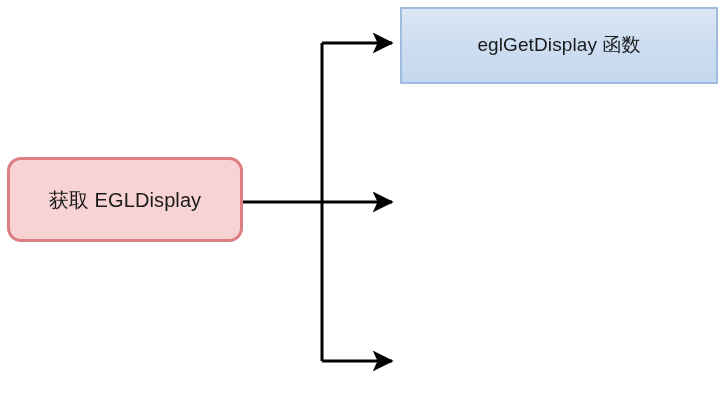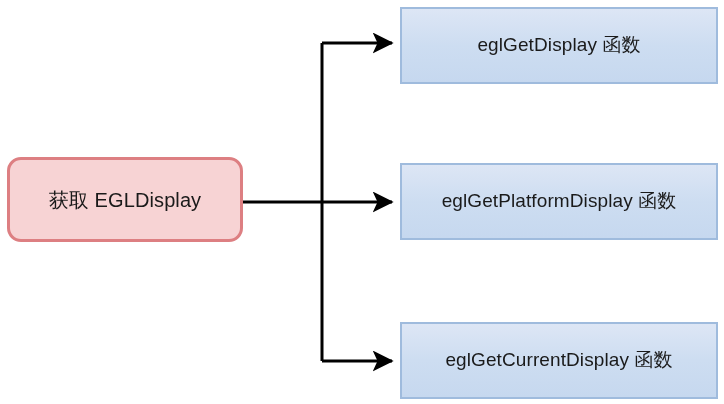--- a/index.html
+++ b/index.html
@@ -95,21 +95,15 @@
   </svg>
 
   <div class="node node-source">
     <span class="node-label">获取 EGLDisplay</span>
   </div>
 
   <div class="node node-target node-target-1">
     <span class="node-label">eglGetDisplay 函数</span>
   </div>
 
-  <div class="node node-target node-target-2">
-    <span class="node-label">eglGetPlatformDisplay 函数</span>
-  </div>
 
-  <div class="node node-target node-target-3">
-    <span class="node-label">eglGetCurrentDisplay 函数</span>
-  </div>
 
 </div>
 
 </body></html>

